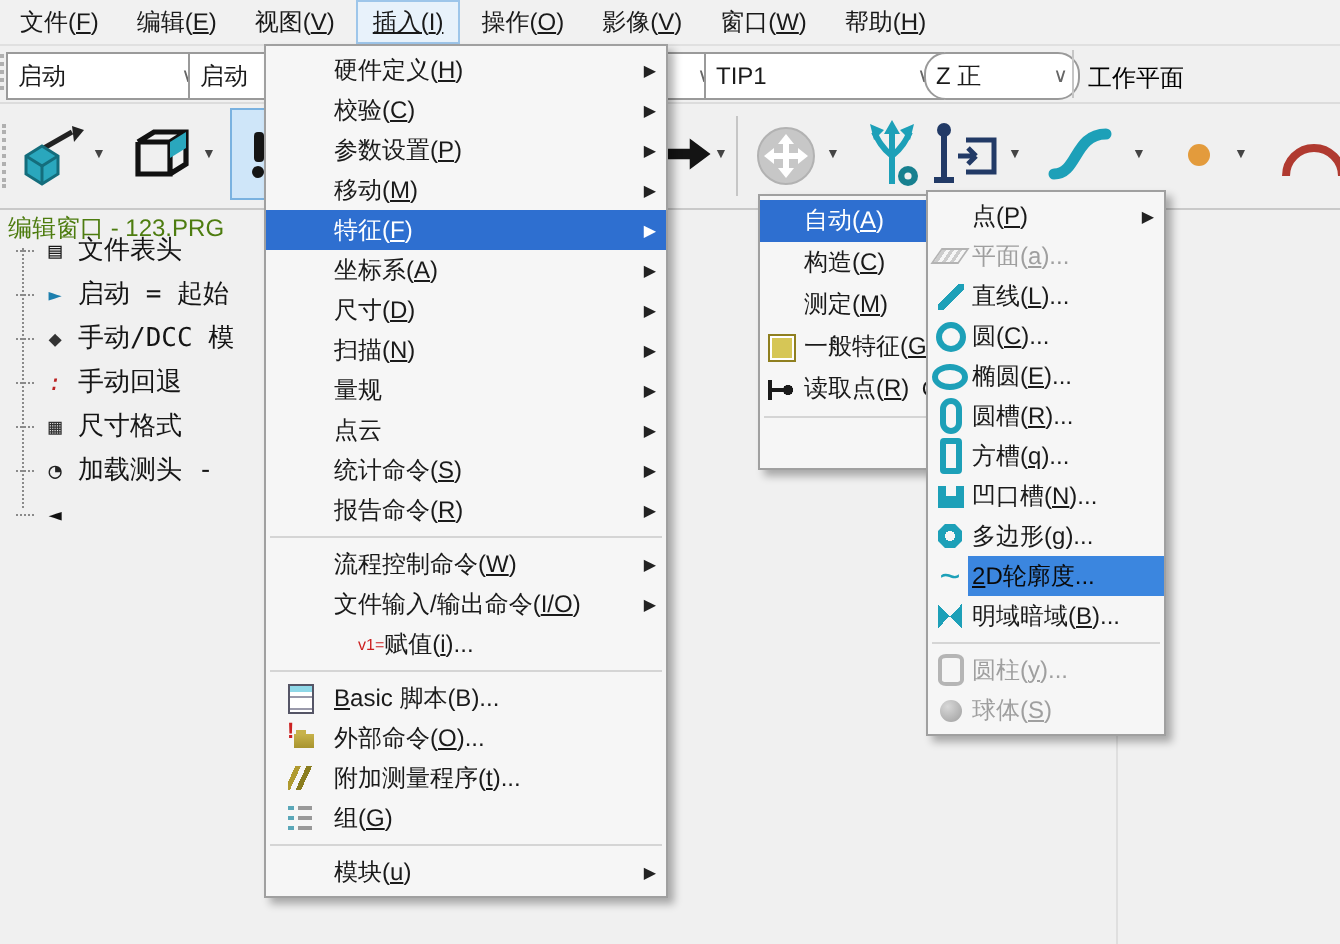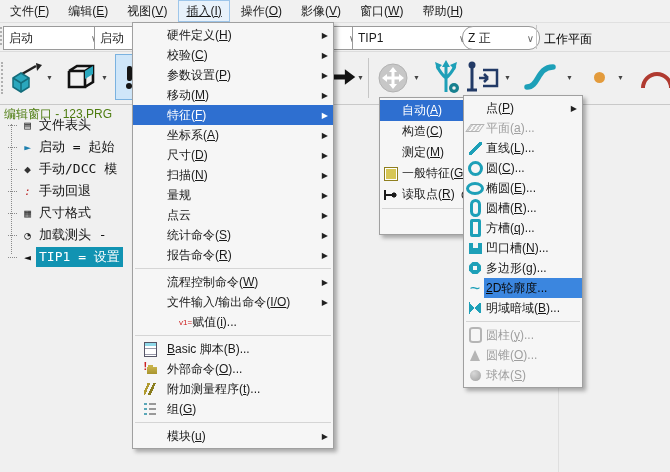--- a/index.html
+++ b/index.html
@@ -266,21 +266,20 @@
         <span class="tree-icon">
           <i style="color: rgb(34, 34, 34);">◔</i>
         </span>
         <span class="tree-text">加载测头 -</span>
       </div>
       <div class="tree-row selected">
         <span class="tree-stub"></span>
         <span class="tree-icon">
           <i style="color: rgb(17, 17, 17);">◄</i>
         </span>
-        <span class="tree-text">TIP1 = 设置</span>
       </div>
     </div>
 
   <div class="menu m1" style="left:132px;top:22px;width:200px;z-index:30;">
 
   <div class="menu-item">
         <span class="mi-icon"></span>
         <span class="mi-label">硬件定义(<u>H</u>)</span>
         <span class="mi-fill"></span>
         <span class="mi-shortcut"></span>
@@ -582,29 +581,20 @@
         <span class="mi-icon">
           <i class="shape-cylinder"></i>
         </span>
         <span class="mi-label">圆柱(<u>y</u>)...</span>
         <span class="mi-fill"></span>
         <span class="mi-shortcut"></span>
         <span class="mi-arrow"></span>
       </div>
       <div class="menu-item disabled">
         <span class="mi-icon">
-          <i class="shape-cone"></i>
-        </span>
-        <span class="mi-label">圆锥(<u>O</u>)...</span>
-        <span class="mi-fill"></span>
-        <span class="mi-shortcut"></span>
-        <span class="mi-arrow"></span>
-      </div>
-      <div class="menu-item disabled">
-        <span class="mi-icon">
           <i class="shape-sphere"></i>
         </span>
         <span class="mi-label">球体(<u>S</u>)</span>
         <span class="mi-fill"></span>
         <span class="mi-shortcut"></span>
         <span class="mi-arrow"></span>
       </div>
     </div>
 
 </div>

